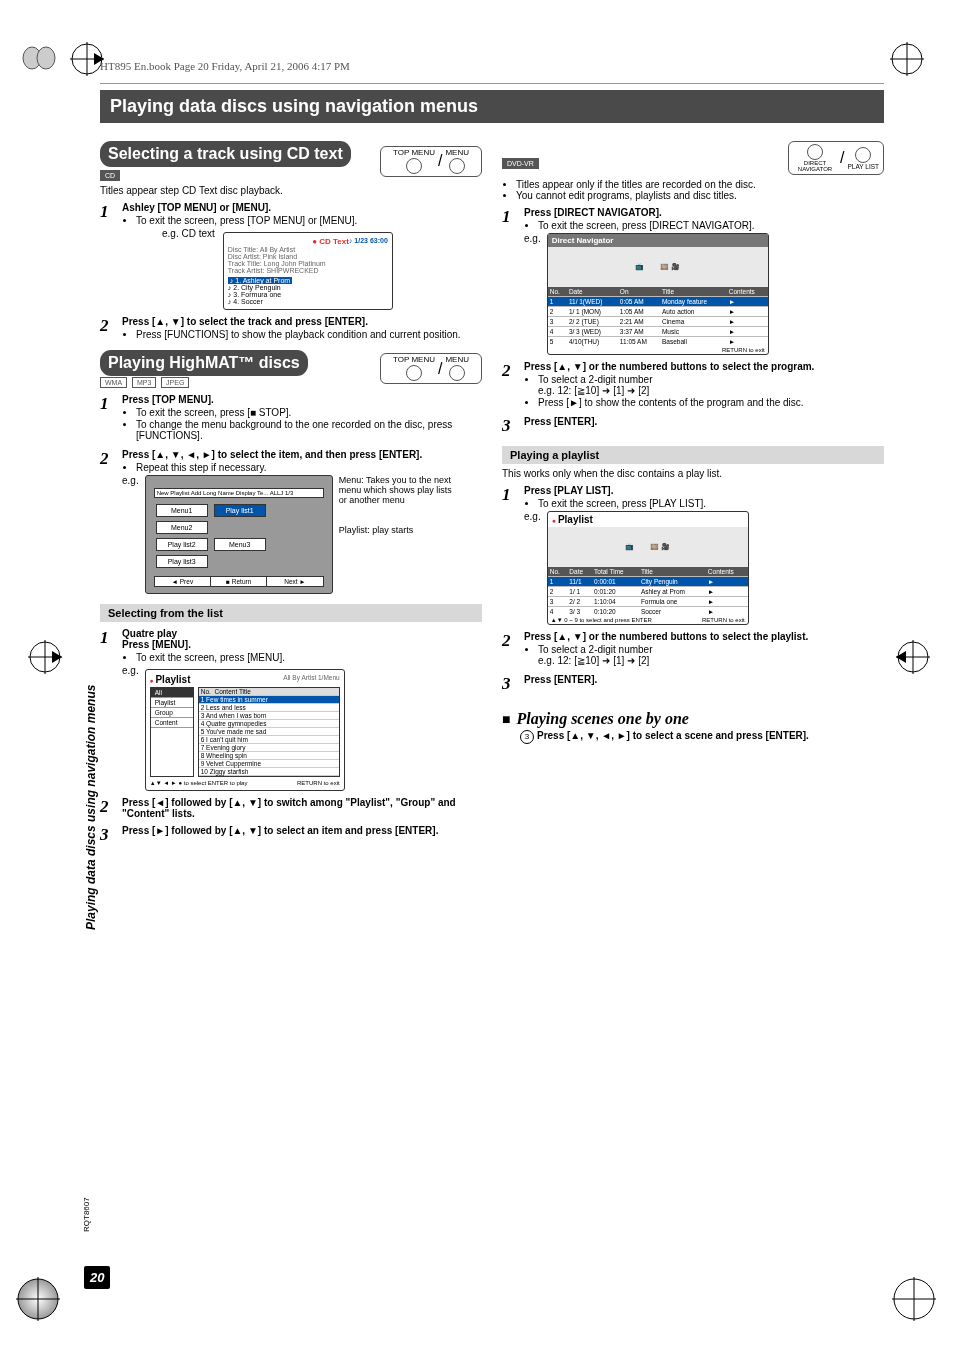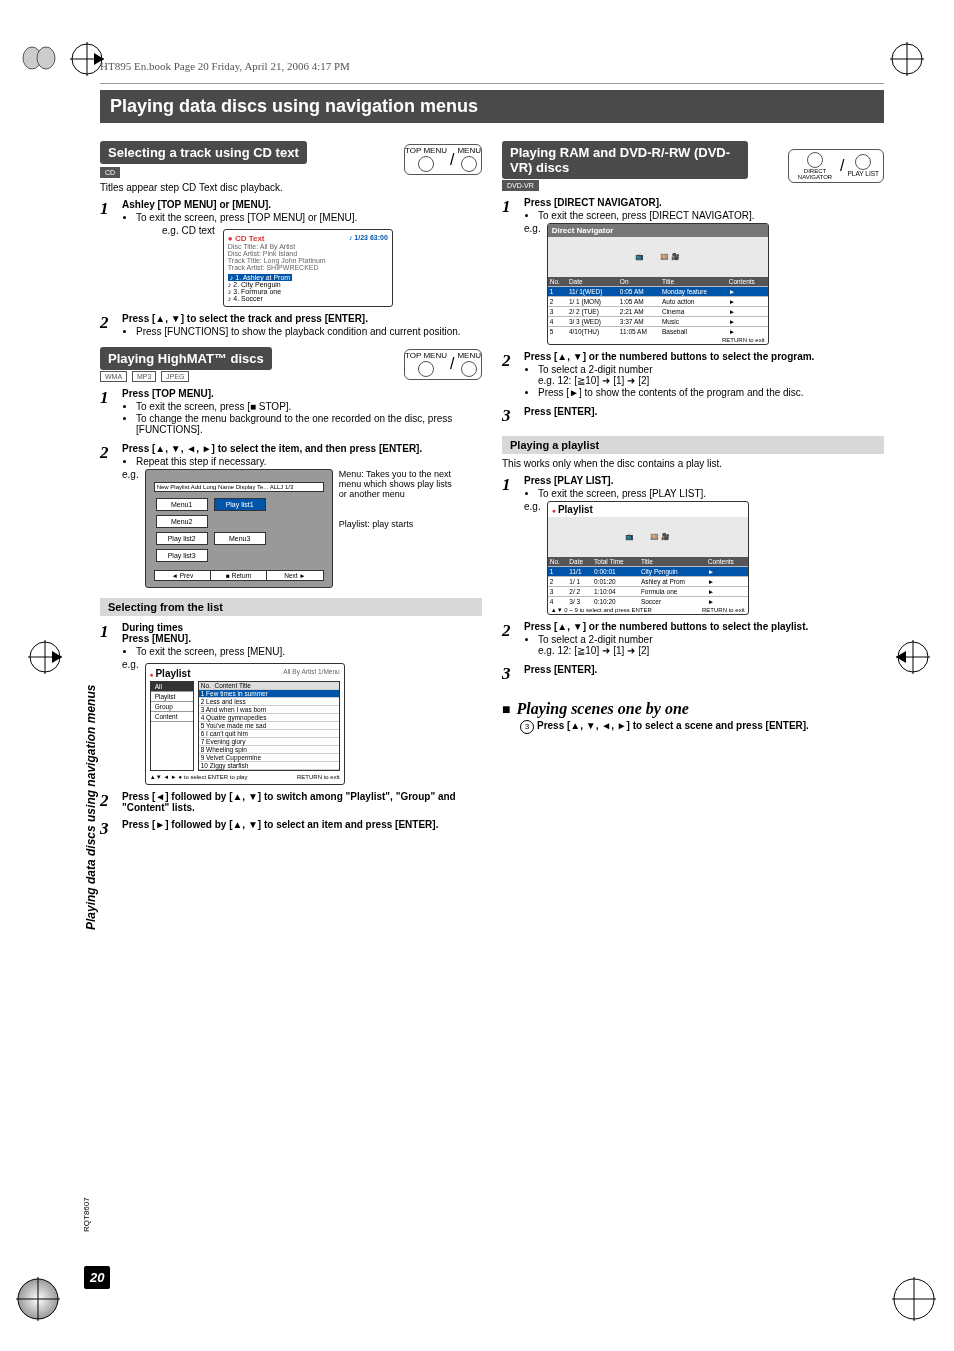--- a/index.html
+++ b/index.html
@@ -45,40 +45,40 @@
   .section-head {
     display: flex;
     align-items: center;
     gap: 6px;
     margin: 8px 0 4px 0;
   }
   .section-head-pill {
     background: #4a4a4a;
     color: #fff;
     font-weight: bold;
-    font-size: 13px;
+    font-size: 16px;
     padding: 4px 8px;
-    border-radius: 3px;
+    border-radius: 11px;
     display: inline-block;
   }
   .tag {
     border: 1px solid #555;
     font-size: 7px;
     padding: 1px 4px;
     margin-right:2px;
     display:inline-block;
     vertical-align: middle;
     line-height: 1;
   }
   .tag.white { background:#fff;color:#555;}
   .tag.dark { background:#555;color:#fff; border-color:#555;}
   .topmenu-icon {
     border:1px solid #555;
     border-radius:6px;
-    padding:2px 0;
+    padding:2px 12px;
     font-size:8px;
     line-height:1;
     display:inline-flex;
     align-items:center;
     gap:3px;
   }
   .topmenu-icon .circ { width:14px;height:14px;border:1px solid #555;border-radius:50%;display:inline-block;}
   .vbar-row {
     background:#d8d8d8;
     font-weight:bold;
@@ -257,21 +257,21 @@
       <div class="step">
         <div class="step-num">1</div>
         <div class="step-body">
           <b>Ashley [TOP MENU] or [MENU].</b>
           <ul>
               <li>To exit the screen, press [TOP MENU] or [MENU].</li>
             </ul>
           <div style="display:flex;gap:8px;align-items:flex-start;margin-left:40px">
             <span>e.g. CD text</span>
             <div class="figure-box" style="width:160px">
-              <div style="display:flex;justify-content:space-between">
+              <div style="display:flex;justify-content:flex-end">
                 <span class="fig-title"><span style="color:#d33">●</span> <span>CD Text</span></span>
                 <span style="color:#05a;font-weight:bold">♪ <span>1/23 63:00</span></span>
               </div>
               <div class="mini">Disc Title:    All By Artist</div>
               <div class="mini">Disc Artist:  Pink Island</div>
               <div class="mini">Track Title:  Long John Platinum</div>
               <div class="mini">Track Artist: SHIPWRECKED</div>
               <div style="margin-top:3px">
                 <div style="background:#05a;color:#fff;padding:0 2px;display:inline-block">♪ <span>1. Ashley at Prom</span></div><br>
                 <div>♪ <span>2. City Penguin</span></div>
@@ -357,21 +357,21 @@
             </div>
           </div>
         </div>
       </div>
 
       <div class="vbar-row">Selecting from the list</div>
 
       <div class="step">
         <div class="step-num">1</div>
         <div class="step-body">
-          <b>During times</b><br>
+          <b>Quatre play</b><br>
           <b>Press [MENU].</b>
           <ul>
               <li>To exit the screen, press [MENU].</li>
             </ul>
           <div style="display:flex;gap:6px;align-items:flex-start">
             <span>e.g.</span>
             <div class="pl-figure" style="width:190px">
               <div><span style="color:#d33">●</span> <b>Playlist</b> <span style="float:right;color:#666">All  By Artist       1/Menu</span></div>
               <div class="side" style="margin-top:2px">
                 <div class="menu" style="width:42px">
@@ -411,35 +411,39 @@
         <div class="step-num">3</div>
         <div class="step-body"><b>Press [►] followed by [▲, ▼] to select an item and press [ENTER].</b></div>
       </div>
 
     </div>
 
     <div class="col">
 
       <div class="section-head">
         <div>
-          <div class="section-head-pill" style="max-width:230px">Playing RAM and DVD-R/-RW (DVD-VR) discs</div><br>
+          <br>
           <span class="tag dark">DVD-VR</span>
         </div>
         <div style="margin-left:auto" class="direct-icon">
           <div class="half">
               <span class="circ"></span>
               <span style="font-size:6px;text-align:center;max-width:44px">DIRECT NAVIGATOR</span>
             </div>
           <span style="font-size:16px">/</span>
           <div class="half">
               <span class="circ"></span>
               <span style="font-size:6.5px">PLAY LIST</span>
             </div>
         </div>
       </div>
+      <ul style="margin:2px 0;padding-left:14px">
+        <li>Titles appear only if the titles are recorded on the disc.</li>
+        <li>You cannot edit programs, playlists and disc titles.</li>
+      </ul>
 
 
       <div class="step">
         <div class="step-num">1</div>
         <div class="step-body">
           <b>Press [DIRECT NAVIGATOR].</b>
           <ul>
               <li>To exit the screen, press [DIRECT NAVIGATOR].</li>
             </ul>
           <div style="display:flex;gap:6px;align-items:flex-start">

